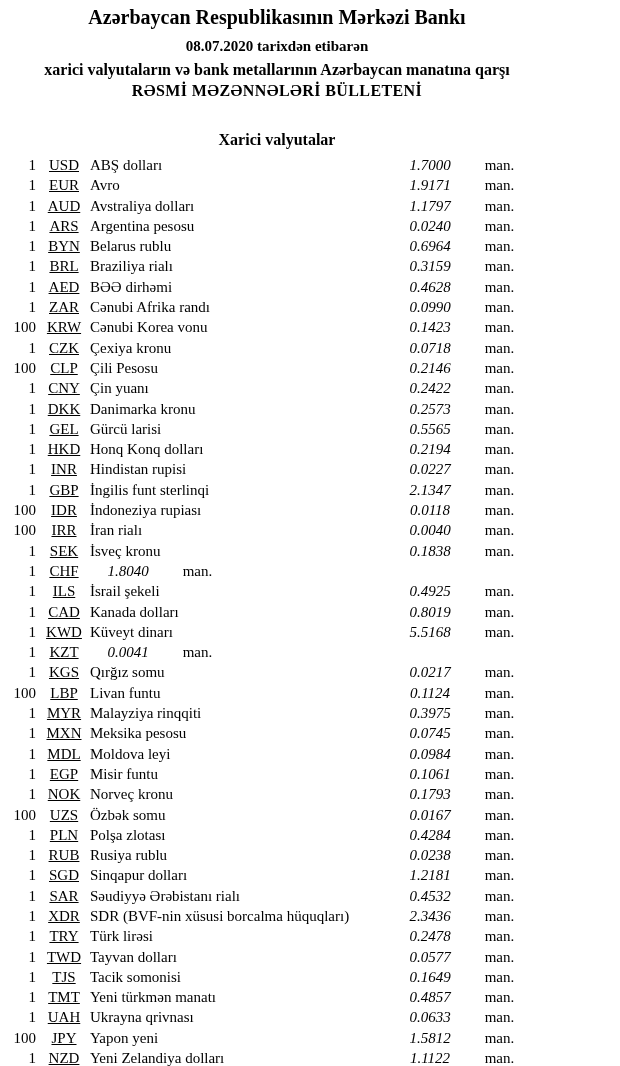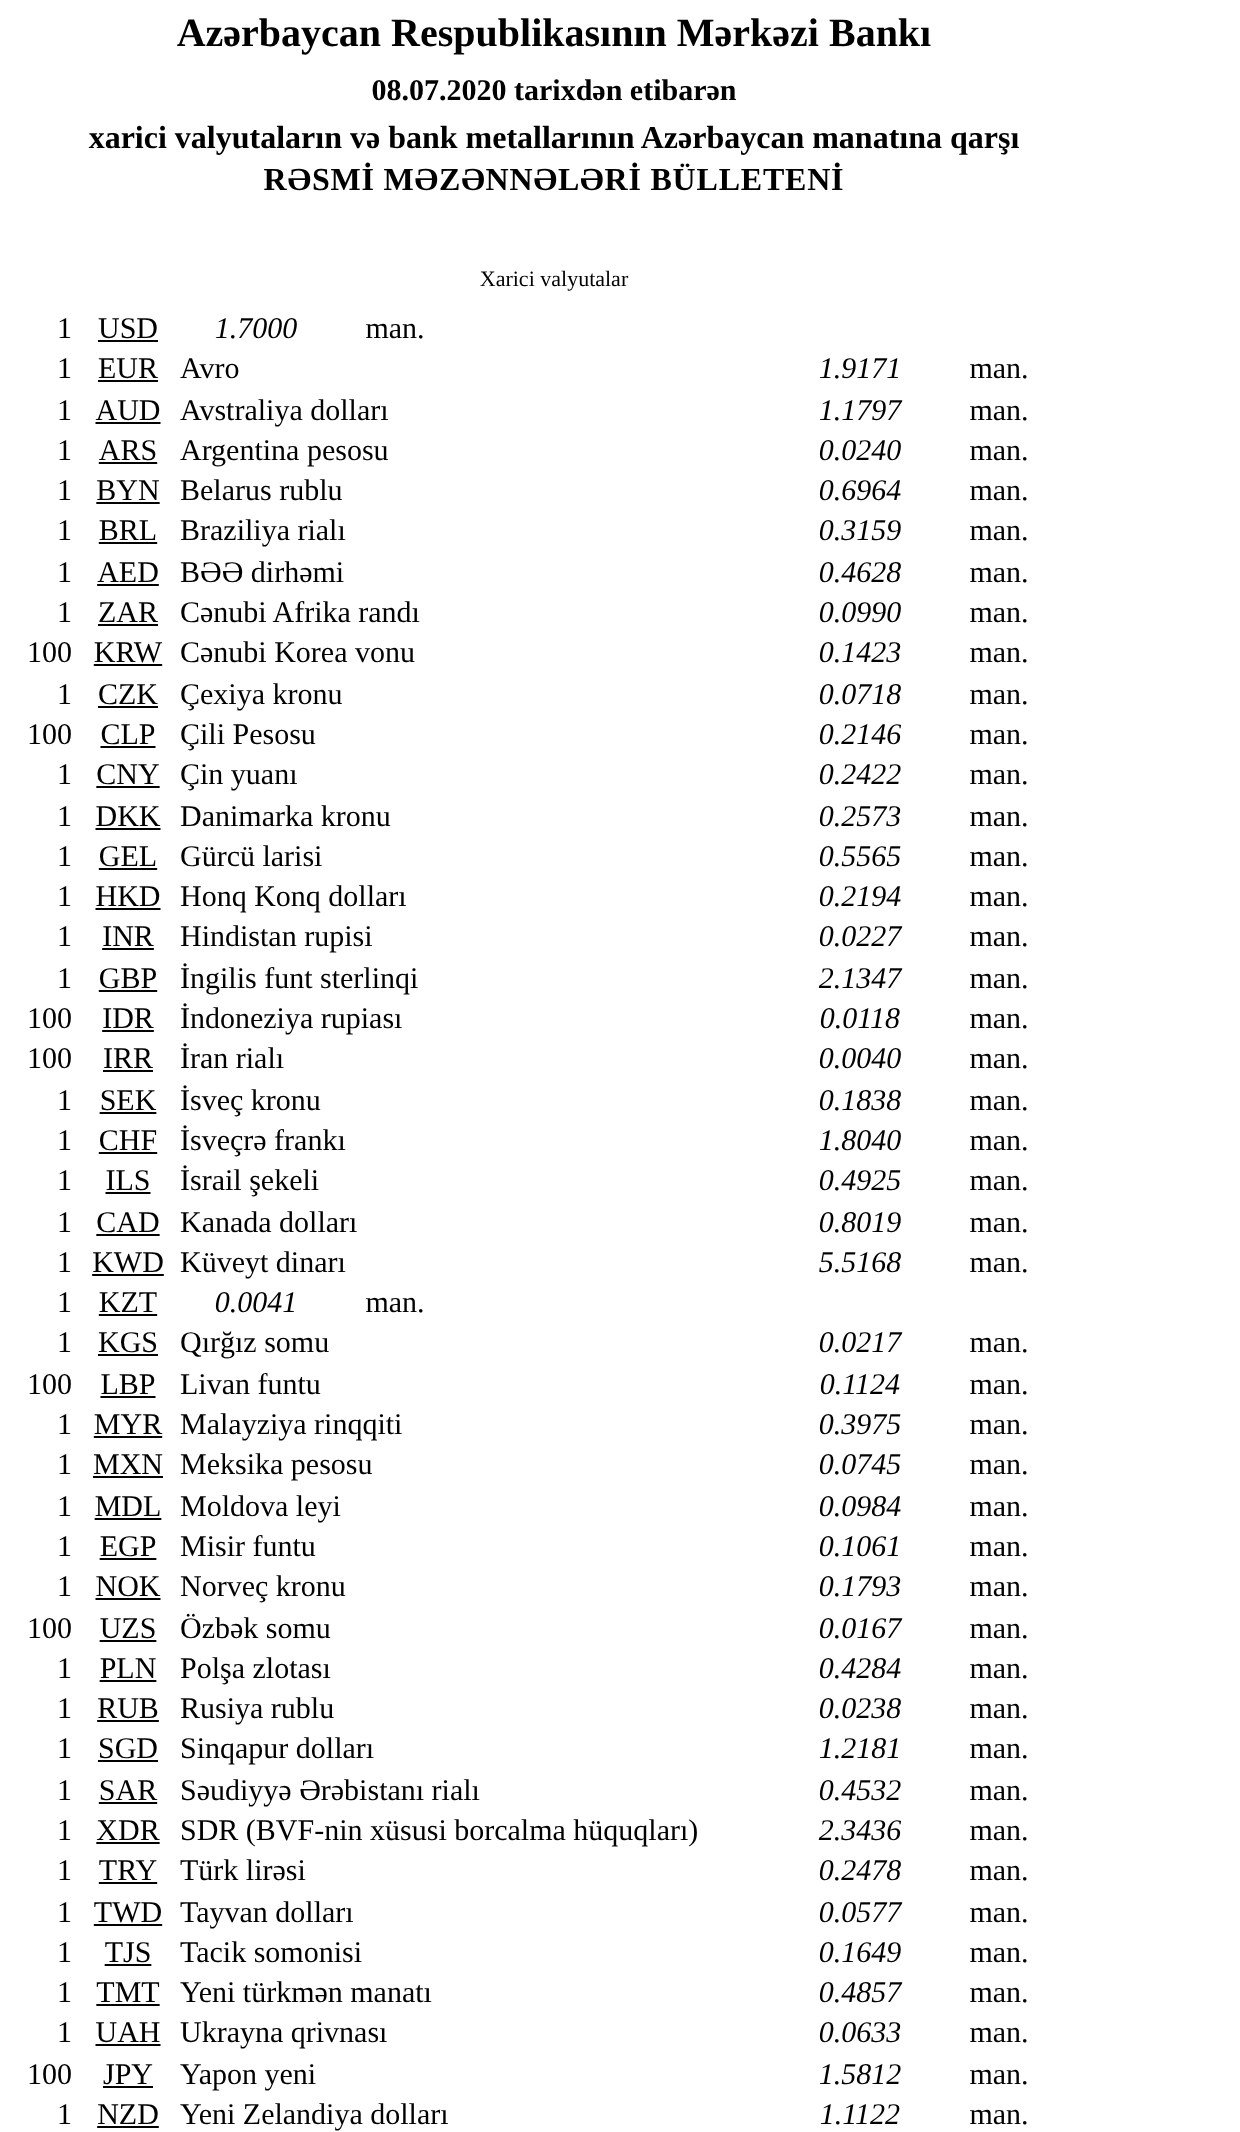--- a/index.html
+++ b/index.html
@@ -43,22 +43,22 @@
     margin: 0;
   }
   .bulletin-title {
     font-size: 16px;
     font-weight: bold;
     letter-spacing: 0.4px;
     line-height: 21px;
     margin: 0;
   }
   .section-title {
-    font-size: 11px;
-    font-weight: normal;
+    font-size: 16px;
+    font-weight: bold;
     text-align: center;
     padding-left: 14px;
     margin: 29px 0 5px 0;
     line-height: 20px;
   }
   .rates {
     margin-top: 1px;
   }
   .row {
     display: flex;
@@ -112,20 +112,21 @@
     <p class="subtitle-line">xarici valyutaların və bank metallarının Azərbaycan manatına qarşı</p>
     <p class="bulletin-title">RƏSMİ MƏZƏNNƏLƏRİ BÜLLETENİ</p>
   </header>
 
   <h2 class="section-title">Xarici valyutalar</h2>
 
   <div class="rates">
   <div class="row">
     <span class="c-qty">1</span>
     <span class="c-code">USD</span>
+    <span class="c-name">ABŞ dolları</span>
     <span class="c-rate">1.7000</span>
     <span class="c-unit">man.</span>
   </div>
 
   <div class="row">
     <span class="c-qty">1</span>
     <span class="c-code">EUR</span>
     <span class="c-name">Avro</span>
     <span class="c-rate">1.9171</span>
     <span class="c-unit">man.</span>
@@ -271,21 +272,20 @@
     <span class="c-qty">1</span>
     <span class="c-code">SEK</span>
     <span class="c-name">İsveç kronu</span>
     <span class="c-rate">0.1838</span>
     <span class="c-unit">man.</span>
   </div>
 
   <div class="row">
     <span class="c-qty">1</span>
     <span class="c-code">CHF</span>
-    <span class="c-name">İsveçrə frankı</span>
     <span class="c-rate">1.8040</span>
     <span class="c-unit">man.</span>
   </div>
 
   <div class="row">
     <span class="c-qty">1</span>
     <span class="c-code">ILS</span>
     <span class="c-name">İsrail şekeli</span>
     <span class="c-rate">0.4925</span>
     <span class="c-unit">man.</span>

